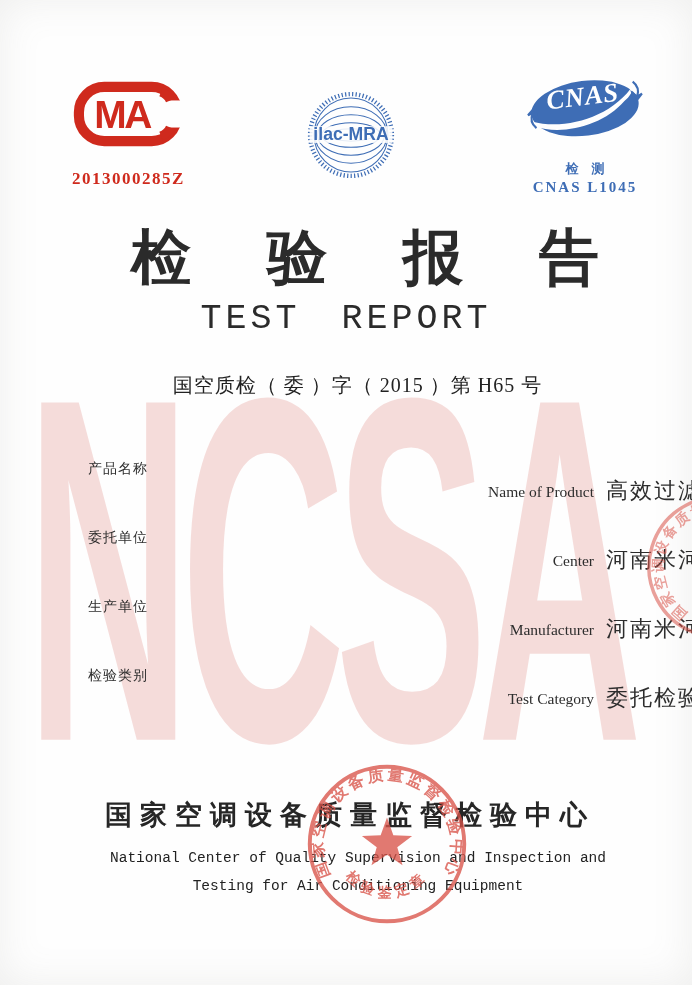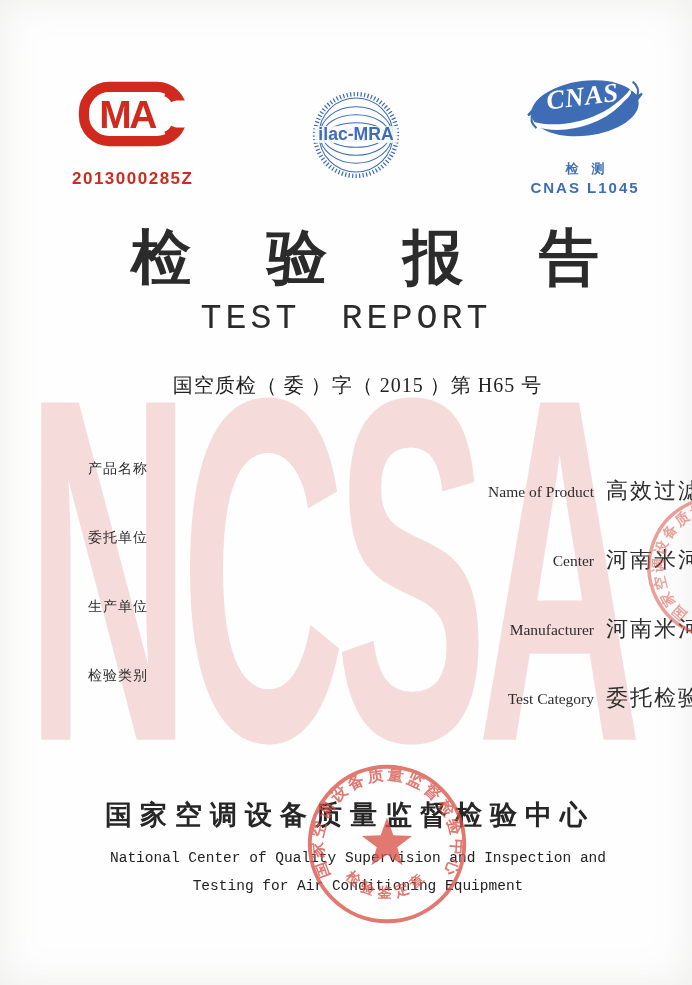--- a/index.html
+++ b/index.html
@@ -18,27 +18,27 @@
     transform:scaleY(2.15);transform-origin:top left;
     pointer-events:none;white-space:nowrap;
   }
   
   .logos-row{
     position:absolute;top:74px;left:72px;right:40px;
     display:flex;justify-content:space-between;align-items:center;
   }
   .logo-block{display:flex;flex-direction:column;align-items:center;}
   .logo-code{
-    font-family:Liberation Sans, sans-serif;font-weight:bold;
+    font-family:Liberation Serif, serif;font-weight:bold;
     color:#cf2a1d;white-space:nowrap;
   }
   .cma-code{font-size:17px;letter-spacing:1.5px;margin-top:22px;}
   .cal-code{font-size:11.5px;margin-top:7px;}
   .cnas-sub-cn{font-size:13px;font-weight:bold;color:#3e6db5;letter-spacing:13px;margin-top:14px;text-indent:13px;}
-  .cnas-sub-code{font-family:Liberation Sans, sans-serif;font-size:15px;font-weight:bold;color:#3e6db5;letter-spacing:2px;margin-top:1px;}
+  .cnas-sub-code{font-family:Liberation Serif, serif;font-size:15px;font-weight:bold;color:#3e6db5;letter-spacing:2px;margin-top:1px;}
   
   .title-cn{
     position:absolute;top:218px;left:0;right:0;text-align:center;
     font-family:"Liberation Sans", sans-serif;font-weight:bold;
     font-size:60px;letter-spacing:76px;margin-right:-76px;text-indent:38px;
     color:#2b2b2b;white-space:nowrap;
   }
   .title-en{
     position:absolute;top:299px;left:0;right:0;text-align:center;
     font-family:Liberation Mono, monospace;font-size:35px;

